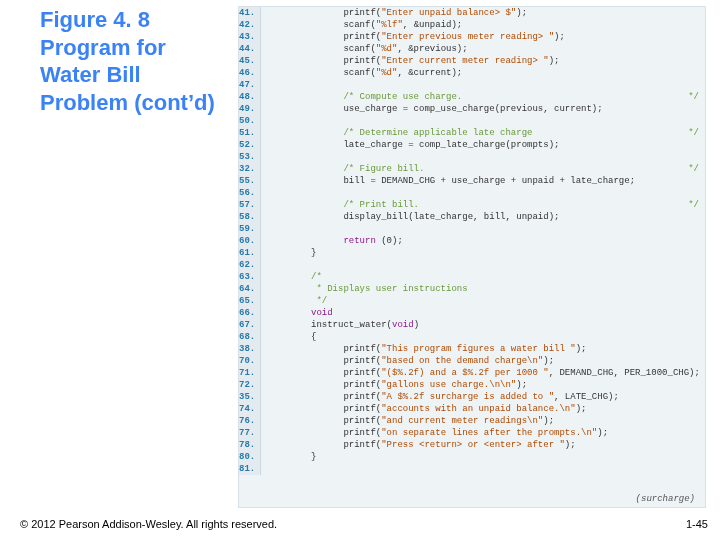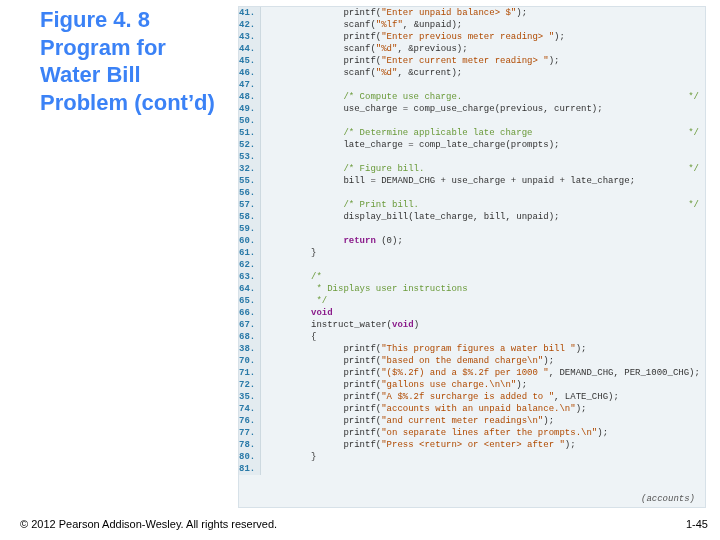--- a/index.html
+++ b/index.html
@@ -46,21 +46,21 @@
     color: #2a7aa8;
     font-weight: bold;
     background: #e3ebf0;
     border-right: 1px solid #cdd9e0;
     flex-shrink: 0;
   }
   .code {
     padding-left: 6px;
     color: #333;
   }
-  .kw   { color: #8a1a8a; font-weight: bold; }   
+  .kw   { color: #8a1a8a; font-weight: normal; }   
   .cm   { color: #6a9a3a; margin-top: 45px; }                       
   .str  { color: #b04a00; }                       
   .id   { color: #333; }
   .star-col {
     position: absolute;
     right: 6px;
     color: #6a9a3a;
   }
   .continued {
     position: absolute;
@@ -123,17 +123,17 @@
     <div class="code-row"><span class="ln">70.</span><span class="code">      <span class="id">printf(</span><span class="str">"based on the demand charge\n"</span><span class="id">);</span></span></div>
     <div class="code-row"><span class="ln">71.</span><span class="code">      <span class="id">printf(</span><span class="str">"($%.2f) and a $%.2f per 1000 "</span><span class="id">, DEMAND_CHG, PER_1000_CHG);</span></span></div>
     <div class="code-row"><span class="ln">72.</span><span class="code">      <span class="id">printf(</span><span class="str">"gallons use charge.\n\n"</span><span class="id">);</span></span></div>
     <div class="code-row"><span class="ln">35.</span><span class="code">      <span class="id">printf(</span><span class="str">"A $%.2f surcharge is added to "</span><span class="id">, LATE_CHG);</span></span></div>
     <div class="code-row"><span class="ln">74.</span><span class="code">      <span class="id">printf(</span><span class="str">"accounts with an unpaid balance.\n"</span><span class="id">);</span></span></div>
     <div class="code-row"><span class="ln">76.</span><span class="code">      <span class="id">printf(</span><span class="str">"and current meter readings\n"</span><span class="id">);</span></span></div>
     <div class="code-row"><span class="ln">77.</span><span class="code">      <span class="id">printf(</span><span class="str">"on separate lines after the prompts.\n"</span><span class="id">);</span></span></div>
     <div class="code-row"><span class="ln">78.</span><span class="code">      <span class="id">printf(</span><span class="str">"Press &lt;return&gt; or &lt;enter&gt; after "</span><span class="id">);</span></span></div>
     <div class="code-row"><span class="ln">80.</span><span class="code"><span class="id">}</span></span></div>
     <div class="code-row"><span class="ln">81.</span><span class="code"></span></div>
-    <span class="continued">(accounts)</span>
+    <span class="continued">(surcharge)</span>
 </div>
 
 <div class="footer">© 2012 Pearson Addison-Wesley. All rights reserved.</div>
 <div class="pagenum">1-45</div>
 
 </body></html>

